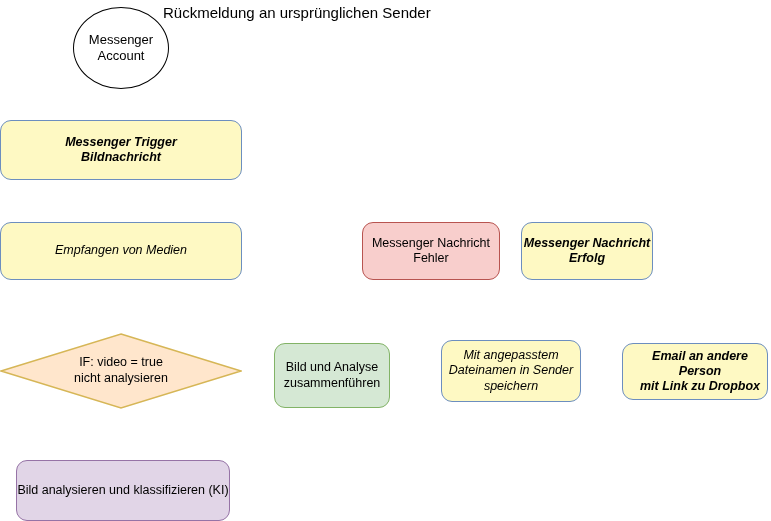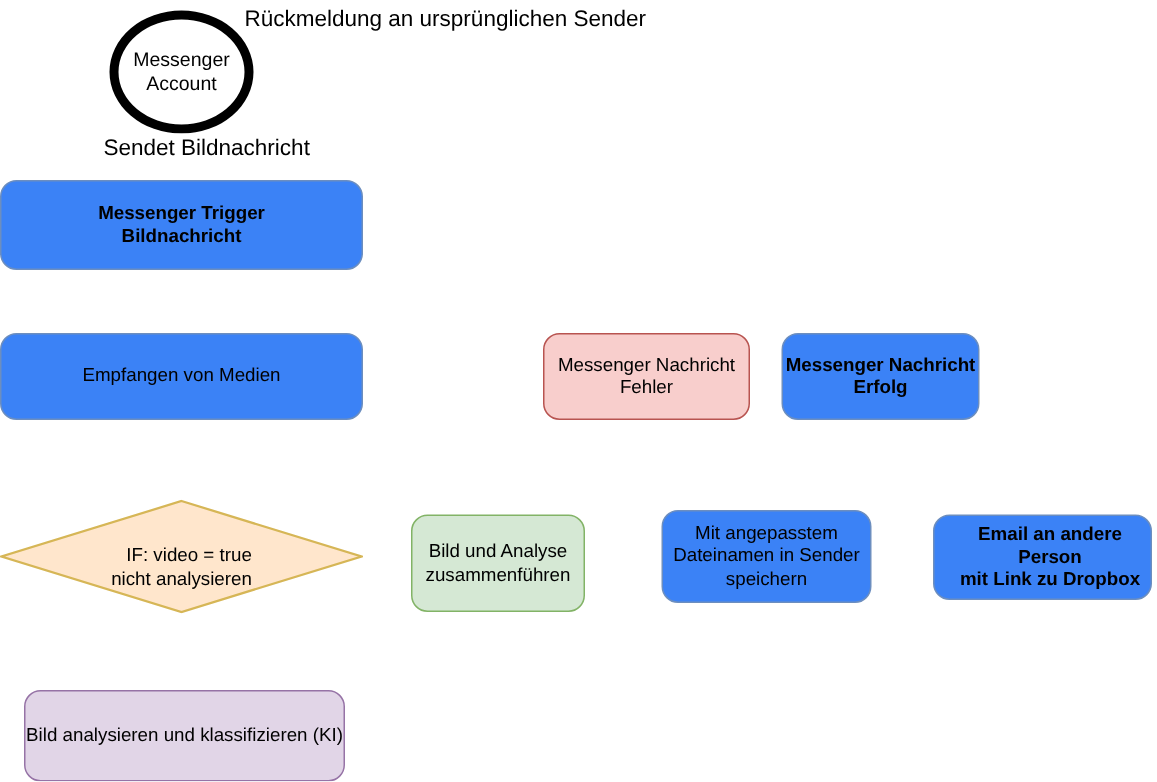--- a/index.html
+++ b/index.html
@@ -32,52 +32,52 @@
   }
   .rbox {
     border-radius: 11px;
     border-style: solid;
     border-width: 1px;
     font-size: 12.5px;
   }
   .rbox.bold { font-weight: bold; }
 
   
-  .fill-blue   { background: #3b82f6; border-color: #6c8ebf; }
+  .fill-blue   { background: #fef9c3; border-color: #6c8ebf; font-style: italic; }
   .fill-red    { background: #f8cecc; border-color: #b85450; }
   .fill-green  { background: #d5e8d4; border-color: #82b366; }
   .fill-purple { background: #e1d5e7; border-color: #9673a6; }
 
   .circle-node {
     border-radius: 50%;
     background: #ffffff;
-    border: 6px solid #000000;
+    border: 1px solid #000000;
     font-size: 13px;
   }
 
   
   .diamond-wrap {
     position: absolute;
   }
   .diamond-wrap svg {
     position: absolute;
     left: 0;
     top: 0;
     display: block;
   }
   .diamond-label {
     position: absolute;
     left: 0;
-    top: 8px;
+    top: 0;
     width: 100%;
     height: 100%;
     display: flex;
     align-items: center;
     justify-content: center;
-    text-align: right;
+    text-align: center;
     font-size: 12.5px;
     color: #000000;
     line-height: 1.25;
     white-space: pre-line;
   }
 
   
   .edge-label {
     position: absolute;
     background: #ffffff;
@@ -92,21 +92,20 @@
 </head>
 <body>
 
 <div id="canvas">
 
   <div class="edge-label" style="left:161px; top:3px;">Rückmeldung an ursprünglichen Sender</div>
 
   <div class="node circle-node" style="left:73px; top:7px; width:96px; height:82px;">Messenger
 Account</div>
 
-  <div class="edge-label" style="left:67px; top:89px;">Sendet Bildnachricht</div>
 
   <div class="node rbox fill-blue bold" style="left:0px; top:120px; width:242px; height:60px;">Messenger Trigger
 Bildnachricht</div>
 
   <div class="node rbox fill-blue" style="left:0px; top:222px; width:242px; height:58px;">Empfangen von Medien</div>
 
   <div class="node rbox fill-red" style="left:362px; top:222px; width:138px; height:58px;">Messenger Nachricht
 Fehler</div>
 
   <div class="node rbox fill-blue bold" style="left:521px; top:222px; width:132px; height:58px;">Messenger Nachricht

